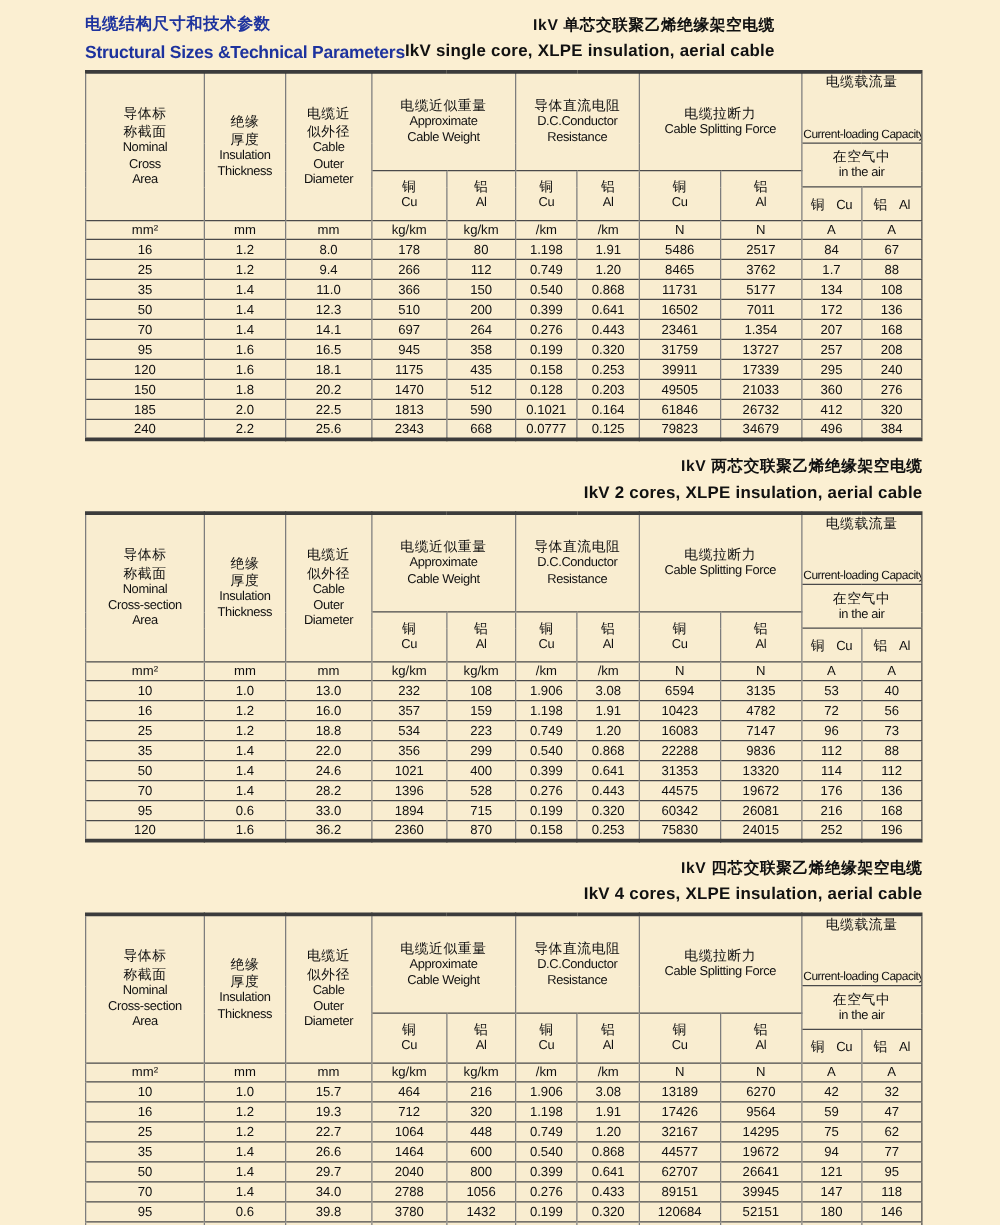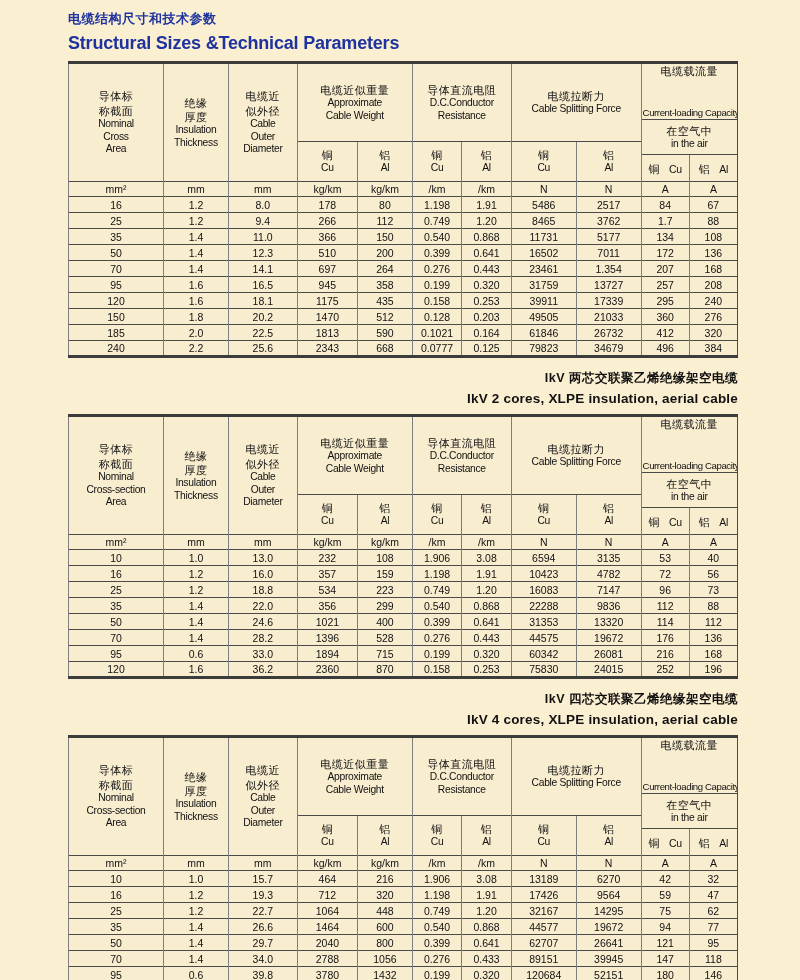--- a/index.html
+++ b/index.html
@@ -9,21 +9,21 @@
     font-family: "Liberation Sans", "DejaVu Sans", sans-serif;
     color: #111;
     -webkit-font-smoothing: antialiased;
   }
   .page { padding: 8px 62px 0 68px; }
 
   
   .page-header { display: flex; justify-content: flex-start; align-items: flex-start; margin-bottom: 7px; }
   .page-titles { padding-top: 2px; }
   .page-title-zh { color: #1e339e; font-weight: bold; font-size: 13px; letter-spacing: 0.5px; }
-  .page-title-en { color: #1e339e; font-weight: bold; font-size: 18px; margin-top: 5px; letter-spacing: -0.2px; }
+  .page-title-en { color: #1e339e; font-weight: bold; font-size: 14px; margin-top: 5px; letter-spacing: -0.2px; }
   .caption { text-align: right; font-weight: bold; }
   .caption .cap-zh { font-size: 12.5px; letter-spacing: 0.5px; }
   .caption .cap-en { font-size: 13.5px; margin-top: 4px; letter-spacing: 0.2px; }
   .caption-block { margin: 12px 0 8px 0; }
   .page-header .caption { padding-top: 4px; }
 
   
   table {
     width: 100%; border-collapse: collapse; table-layout: fixed;
     border: 1.5px solid #4a4a4a;
@@ -56,20 +56,24 @@
 </head>
 <body>
 
 <div class="page">
 
   <div class="page-header">
     <div class="page-titles">
       <div class="page-title-zh">电缆结构尺寸和技术参数</div>
       <div class="page-title-en">Structural Sizes &amp;Technical Parameters</div>
     </div>
+    <div class="caption">
+      <div class="cap-zh">IkV 单芯交联聚乙烯绝缘架空电缆</div>
+      <div class="cap-en">IkV  single core, XLPE insulation, aerial cable</div>
+    </div>
   </div>
 
   <section>
     <div>
         <table>
           <colgroup>
             <col style="width: 14.2%;">
             <col style="width: 9.7%;">
             <col style="width: 10.3%;">
             <col style="width: 9%;">

